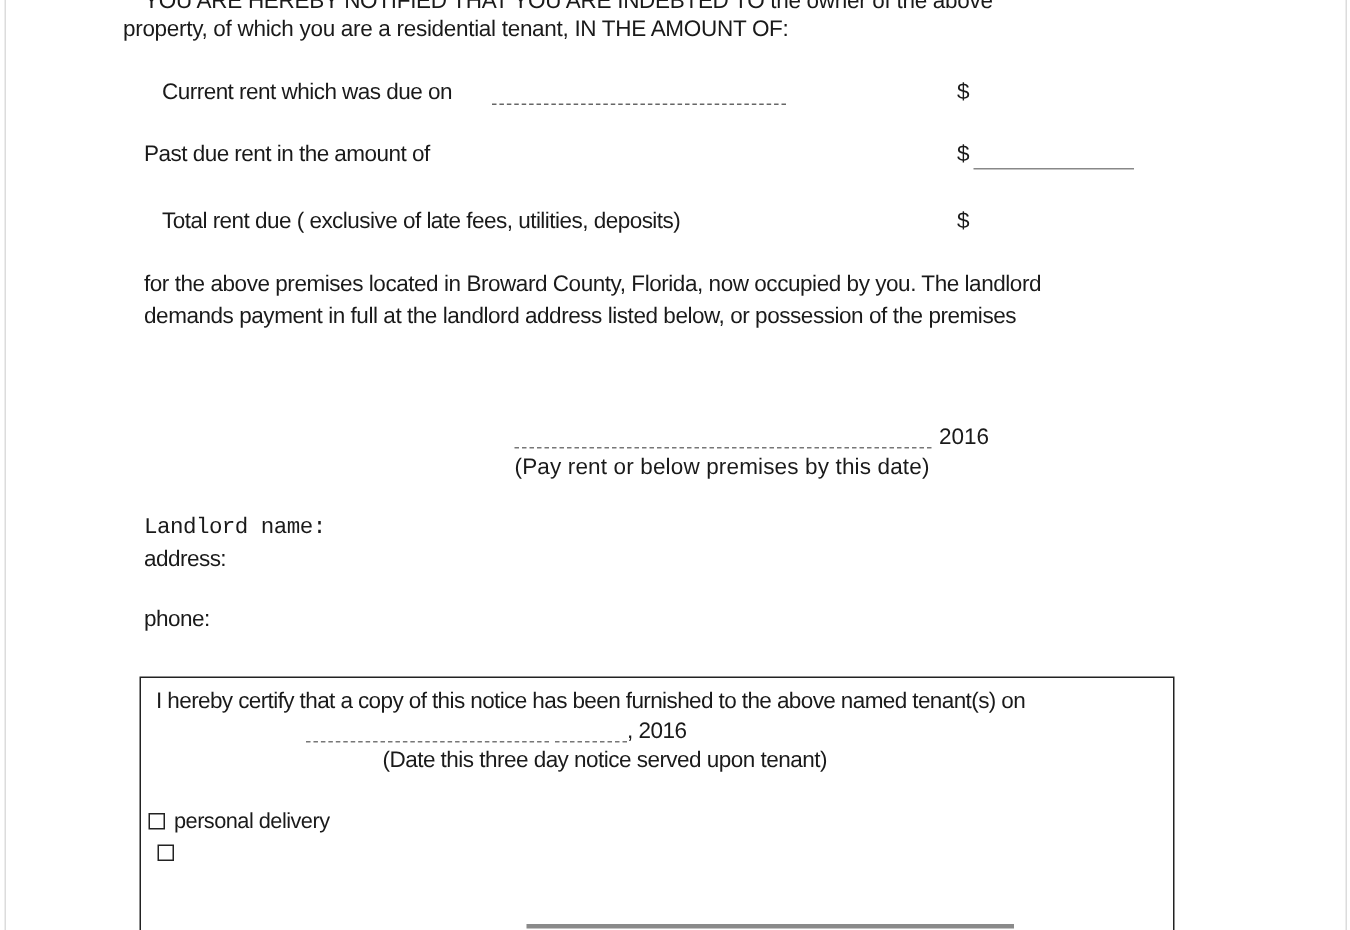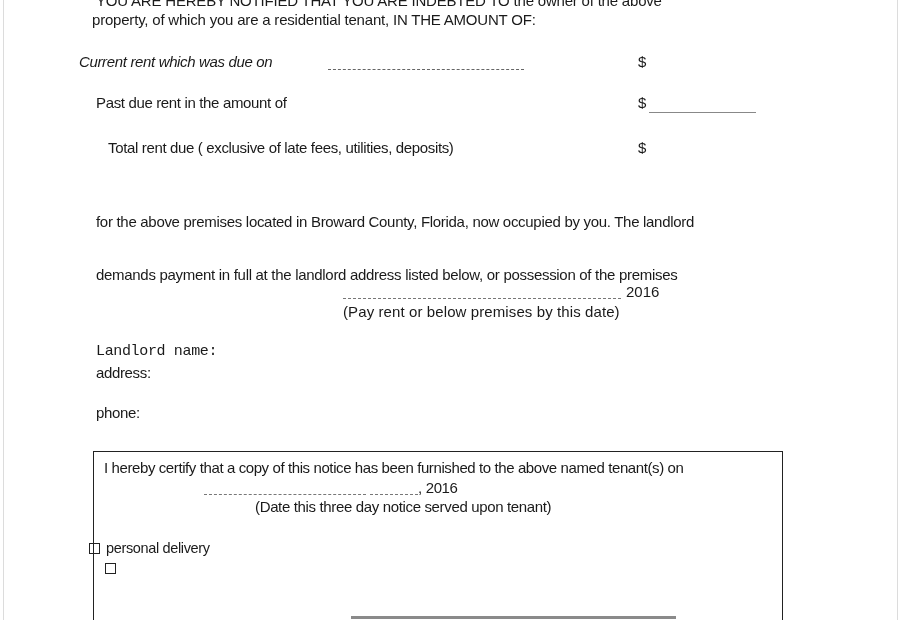--- a/index.html
+++ b/index.html
@@ -48,21 +48,21 @@
     .para {
       position: absolute;
       left: 96px;
       top: 180px;
       width: 700px;
       font-size: 15px;
       line-height: 20.5px;
       white-space: nowrap;
       letter-spacing: -0.3px;
     }
-    .para div { height: 20.5px; margin-top: 32px; }
+    .para div { height: 20.5px; }
     .cert-box {
       position: absolute;
       left: 93px;
       top: 451px;
       width: 690px;
       height: 200px;
       border: 1.5px solid #222;
       box-sizing: border-box;
     }
     .checkbox {
@@ -81,23 +81,23 @@
       height: 3px;
       background: #8a8a8a;
     }
   </style>
 </head>
 <body>
 
 <div class="page"></div>
 
 <div class="txt" style="left:96px; top:-9px; letter-spacing:-0.2px;">YOU ARE HEREBY NOTIFIED THAT YOU ARE INDEBTED TO the owner of the above</div>
-<div class="txt" style="left:92px; top:10px; letter-spacing:-0.2px;">property, of which you are a residential tenant, IN THE AMOUNT OF:</div>
+<div class="txt" style="left:82px; top:10px; letter-spacing:-0.2px;">property, of which you are a residential tenant, IN THE AMOUNT OF:</div>
 
-<div class="txt narrow" style="left:79px; top:52px;font-style:italic;">Current rent which was due on</div>
+<div class="txt narrow" style="left:108px; top:52px;">Current rent which was due on</div>
 <div class="uline" style="left:328px; top:69px; width:196px; border-top:1px dashed #666;"></div>
 <div class="txt" style="left:638px; top:52px;">$</div>
 <div class="txt" style="left:650px; top:52px; width:100px; height:20px;"></div>
 
 <div class="txt narrow" style="left:96px; top:93px;">Past due rent in the amount of</div>
 <div class="txt" style="left:638px; top:93px;">$</div>
 <div class="uline" style="left:649px; top:112px; width:107px; border-top:1px solid #888;"></div>
 
 <div class="txt narrow" style="left:96px; top:138px;margin-left:12px;">Total rent due ( exclusive of late fees, utilities, deposits)</div>
 <div class="txt" style="left:638px; top:138px;">$</div>
@@ -119,20 +119,20 @@
 <div class="txt narrow" style="left:96px; top:403px;">phone:</div>
 <div class="txt" style="left:150px; top:403px;"></div>
 
 <div class="cert-box"></div>
 <div class="txt narrow" style="left:104px; top:458px; letter-spacing:-0.4px;">I hereby certify that a copy of this notice has been furnished to the above named tenant(s) on</div>
 <div class="dash-line" style="left:204px; top:494px; width:162px;"></div>
 <div class="dash-line" style="left:370px; top:494px; width:48px;"></div>
 <div class="txt narrow" style="left:418px; top:478px;">, 2016</div>
 <div class="txt narrow" style="left:255px; top:497px;">(Date this three day notice served upon tenant)</div>
 
-<div class="txt narrow" style="left:89px; top:538px; font-size:14.5px;">
+<div class="txt narrow" style="left:99px; top:538px; font-size:14.5px;">
   <span class="checkbox"></span><span>personal delivery</span>
 </div>
 <div class="txt" style="left:105px; top:558px; font-size:14px; letter-spacing:-0.75px;">
   <span class="checkbox"></span>
 </div>
 
 <div class="sig-line"></div>
 
 </body></html>

